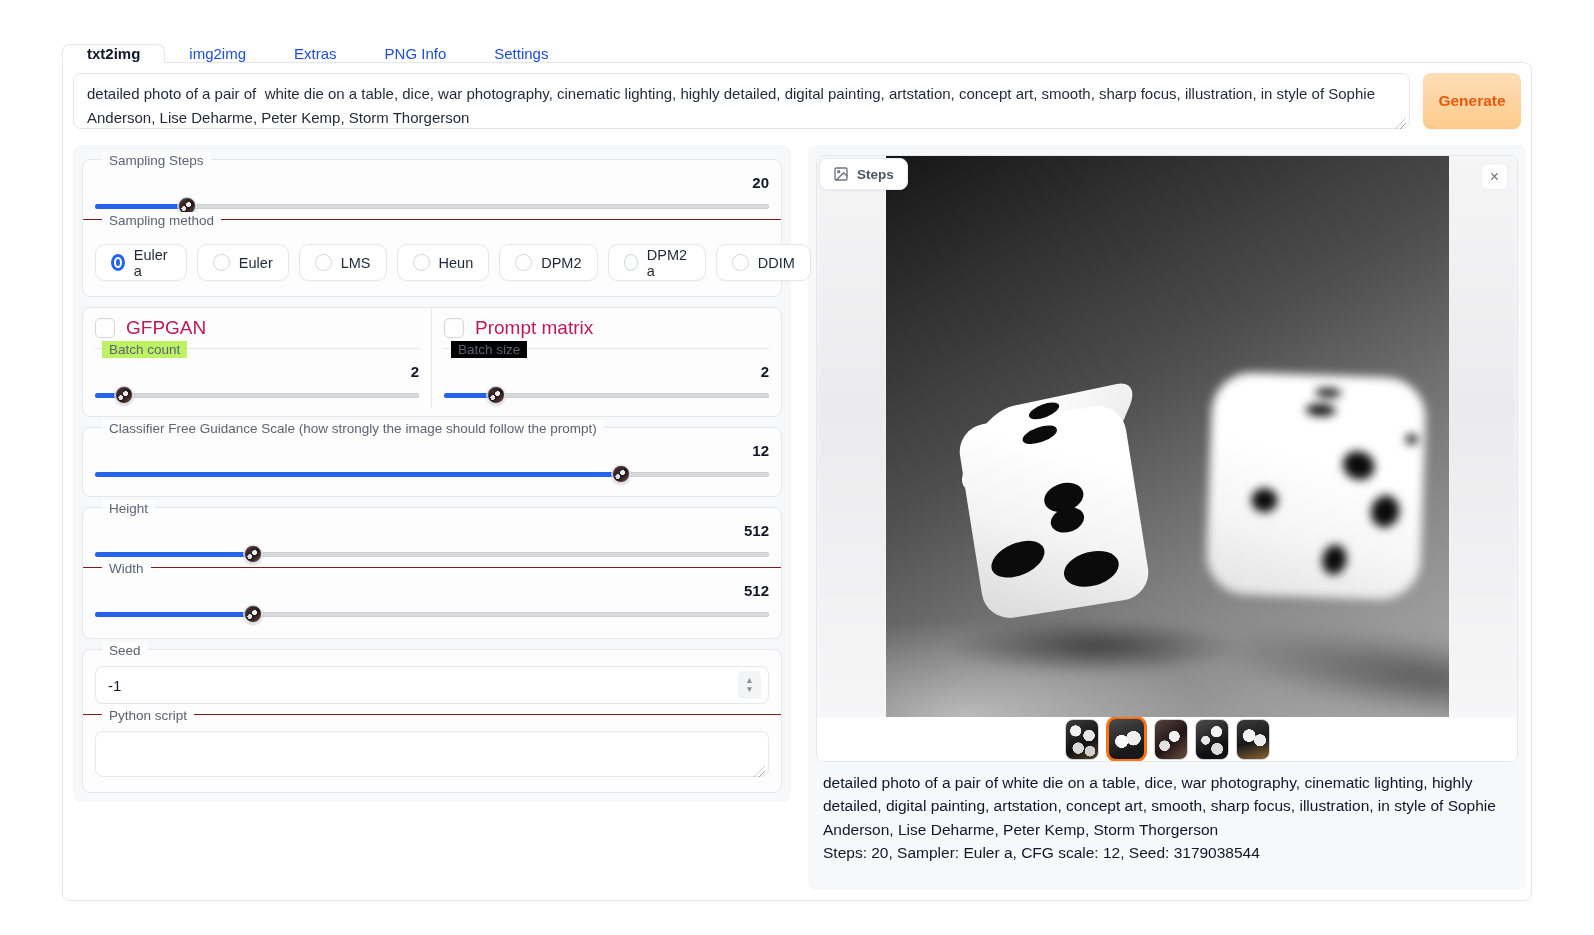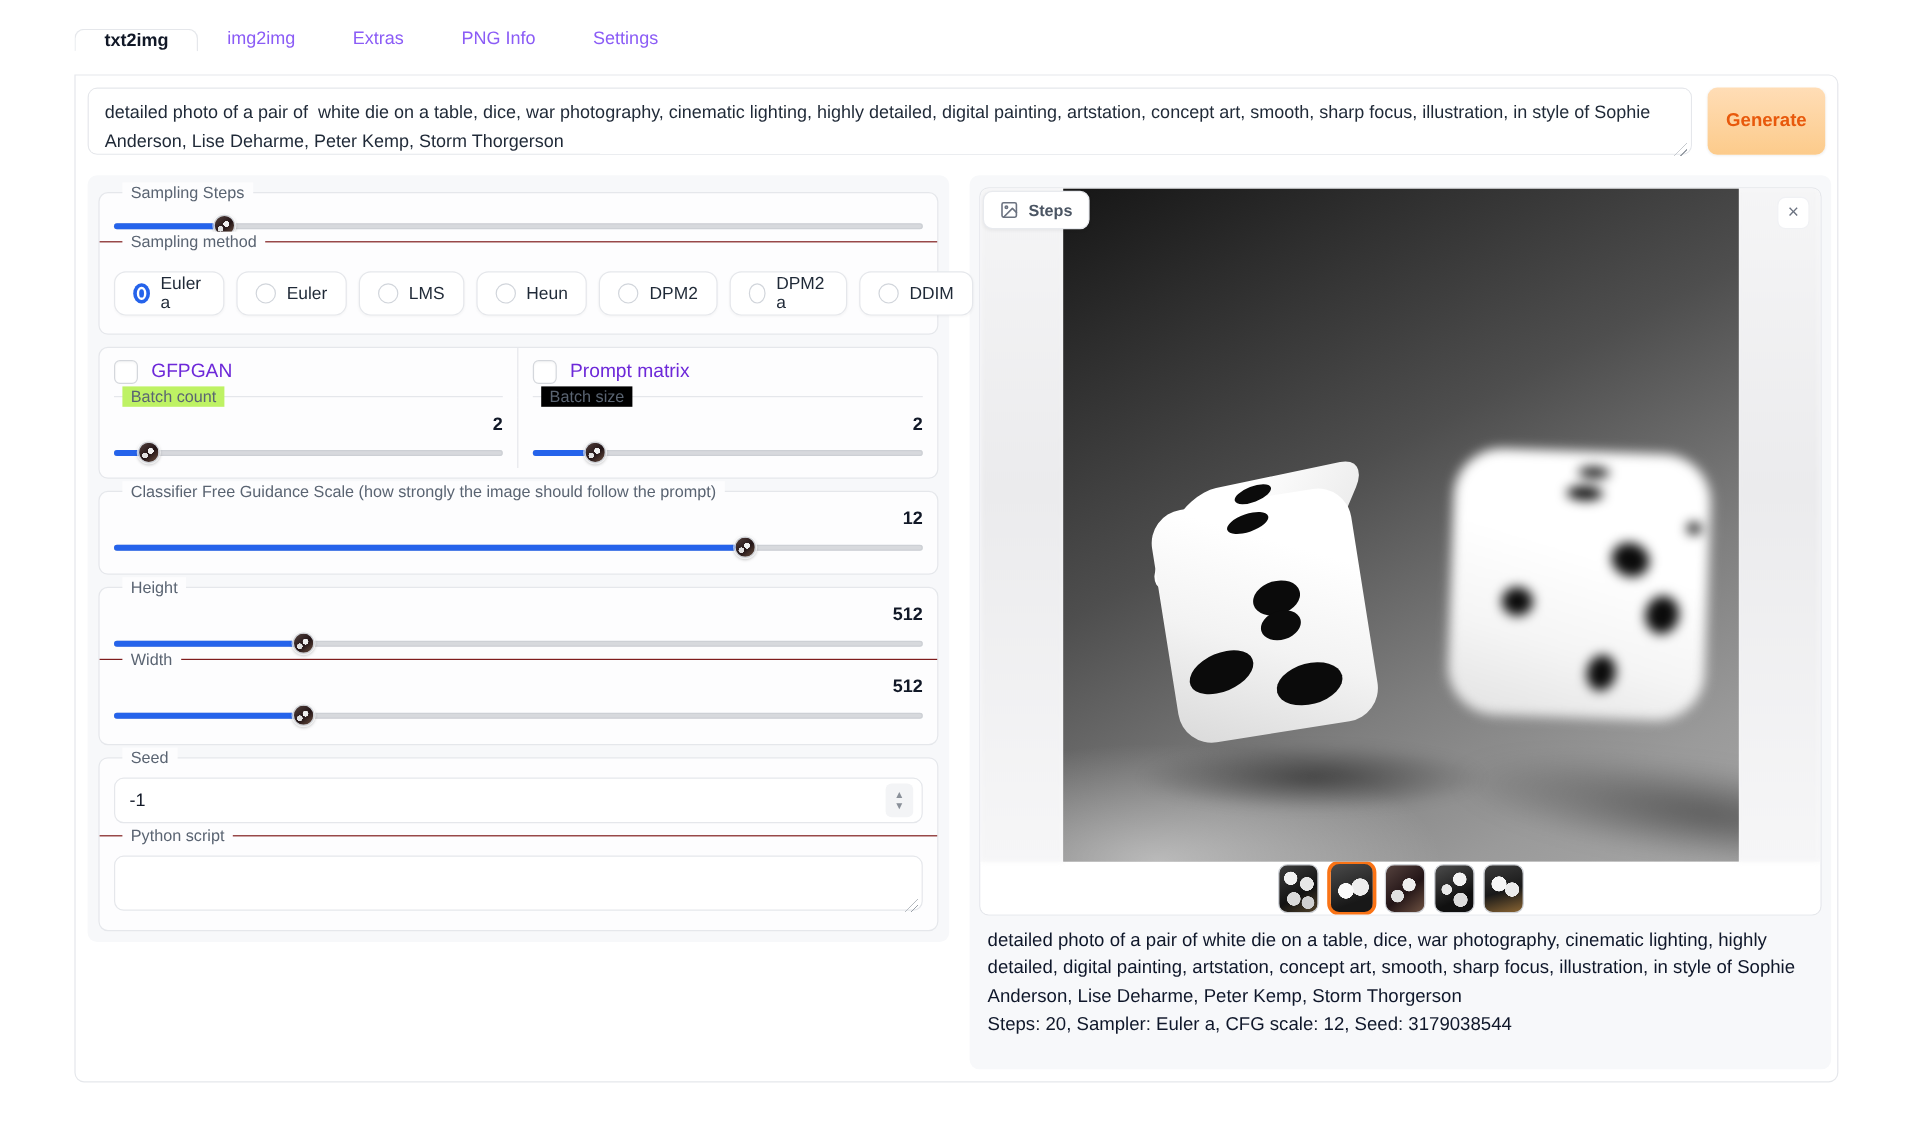--- a/index.html
+++ b/index.html
@@ -2,22 +2,22 @@
 <html><head>
 <meta charset="utf-8">
 <style>
   * { box-sizing: border-box; margin:0; padding:0; }
   html,body { width:1594px; height:935px; background:#fff;
     font-family:"Liberation Sans", sans-serif; color:#1f2937; }
 
   .app { position:absolute; left:62px; top:24px; width:1470px; }
 
   
-  .tabbar { display:flex; height:38px; align-items:flex-start; position:relative; z-index:2; }
-  .tab { display:flex; align-items:center; padding:0 24px; font-size:15px; color:#8b5cf6; cursor:pointer; }
+  .tabbar { display:flex; height:38px; align-items:flex-end; position:relative; z-index:2; }
+  .tab { display:flex; align-items:center; padding:0 24px; font-size:15px; color:#1d4ed8; cursor:pointer; }
   .tab.active { background:#fff; border:1px solid #e5e7eb; border-bottom:1px solid #fff;
     border-radius:8px 8px 0 0; color:#111827; font-weight:700; margin-bottom:-1px; }
 
   .app-body { border:1px solid #e5e7eb; border-radius:0 8px 8px 8px; background:#fff; padding:10px; position:relative; }
 
   
   .row-prompt { display:flex; gap:13px; }
   .prompt-wrap { position:relative; flex:1; }
   .prompt-wrap textarea { width:100%; height:56px; border:1px solid #e5e7eb; border-radius:8px;
     padding:8px 13px; font:15px/1.6 "Liberation Sans", sans-serif; color:#1f2937; resize:none; outline:none; background:#fff; }
@@ -58,21 +58,21 @@
   .radio { width:17px; height:17px; border-radius:50%; border:1px solid #d1d5db; background:#fff; position:relative; }
   .radio.on { border:none; background:#2563eb; }
   .radio.on::after { content:""; position:absolute; inset:3px; border:2.5px solid #fff; border-radius:50%; }
 
   .grid2 { display:grid; grid-template-columns:1fr 1fr; margin:0 -12px; }
   .cell { padding:0 12px; }
   .cell.rbord { border-right:1px solid #e5e7eb; }
   .check-cell { display:flex; align-items:center; gap:11px; height:41px; border-bottom:1px solid #e5e7eb; }
   .checkbox { width:20px; height:20px; border:1px solid #d4d7dc; border-radius:5px; background:#fff;
     box-shadow:inset 0 1px 2px rgba(0,0,0,.04); cursor:pointer; }
-  .check-label { font-size:16px; color:#6d28d9; }
+  .check-label { font-size:19px; color:#be185d; }
 
   .num-input { display:flex; align-items:center; background:#fff; border:1px solid #e5e7eb; border-radius:8px;
     height:38px; padding:0 7px 0 12px; margin-top:-2px; }
   .num-input input { border:none; outline:none; flex:1; font:15px "Liberation Sans", sans-serif; color:#111827; }
   .spin { width:23px; height:28px; background:#f3f4f6; border-radius:5px; display:flex; flex-direction:column;
     align-items:center; justify-content:center; color:#8a9099; font-size:8.5px; line-height:1.1; cursor:pointer; }
   .ta-wrap { position:relative; margin-top:-2px; }
   .ta-wrap textarea { width:100%; height:46px; border:1px solid #e5e7eb; border-radius:8px; background:#fff;
     resize:none; outline:none; padding:8px 10px; font:14px "Liberation Sans", sans-serif; }
 
@@ -166,20 +166,21 @@
       </div>
       <button class="btn-generate">Generate</button>
     </div>
 
     <div class="main">
 
       <div class="col col-left">
 
         <div class="panel">
           <span class="legend-float">Sampling Steps</span>
+          <div class="slider-value">20</div>
           <div class="slider">
             <div class="track"></div>
               <div class="fill" style="width: 13.6%;"></div>
               <div class="thumb" style="left: calc(13.6% - 9px);"></div>
           </div>
           <div class="sect">
             <span class="legend-float">Sampling method</span>
             <div class="chips" id="method-chips">
                 <div class="chip">
                   <span class="radio on"></span>

